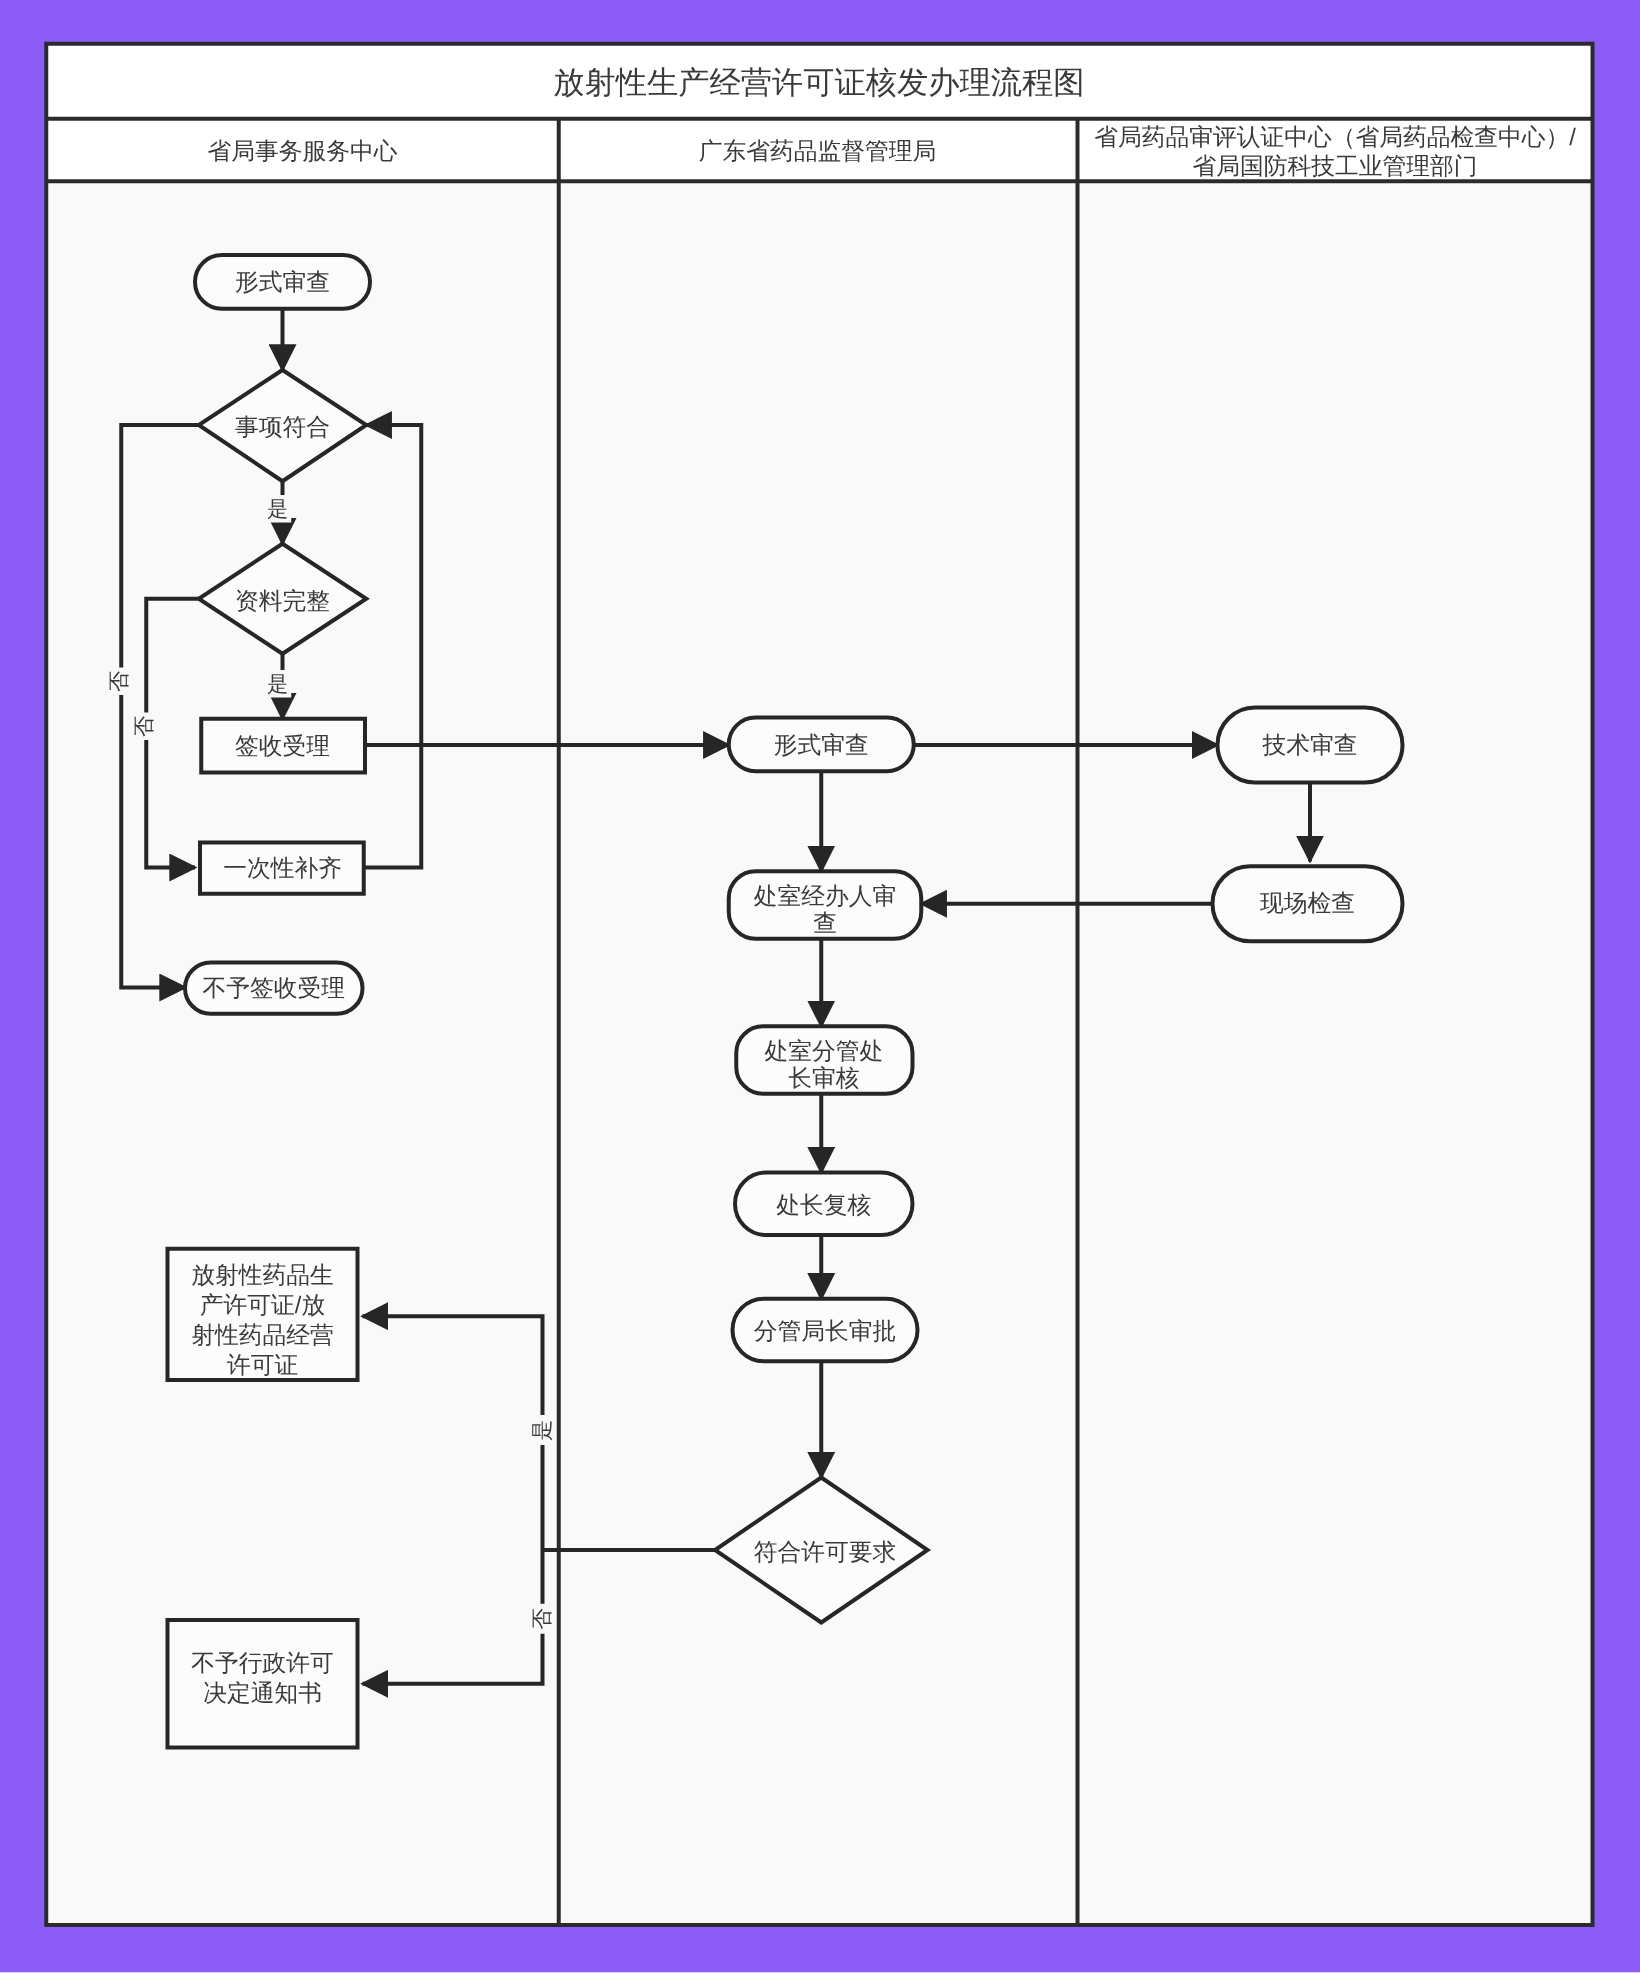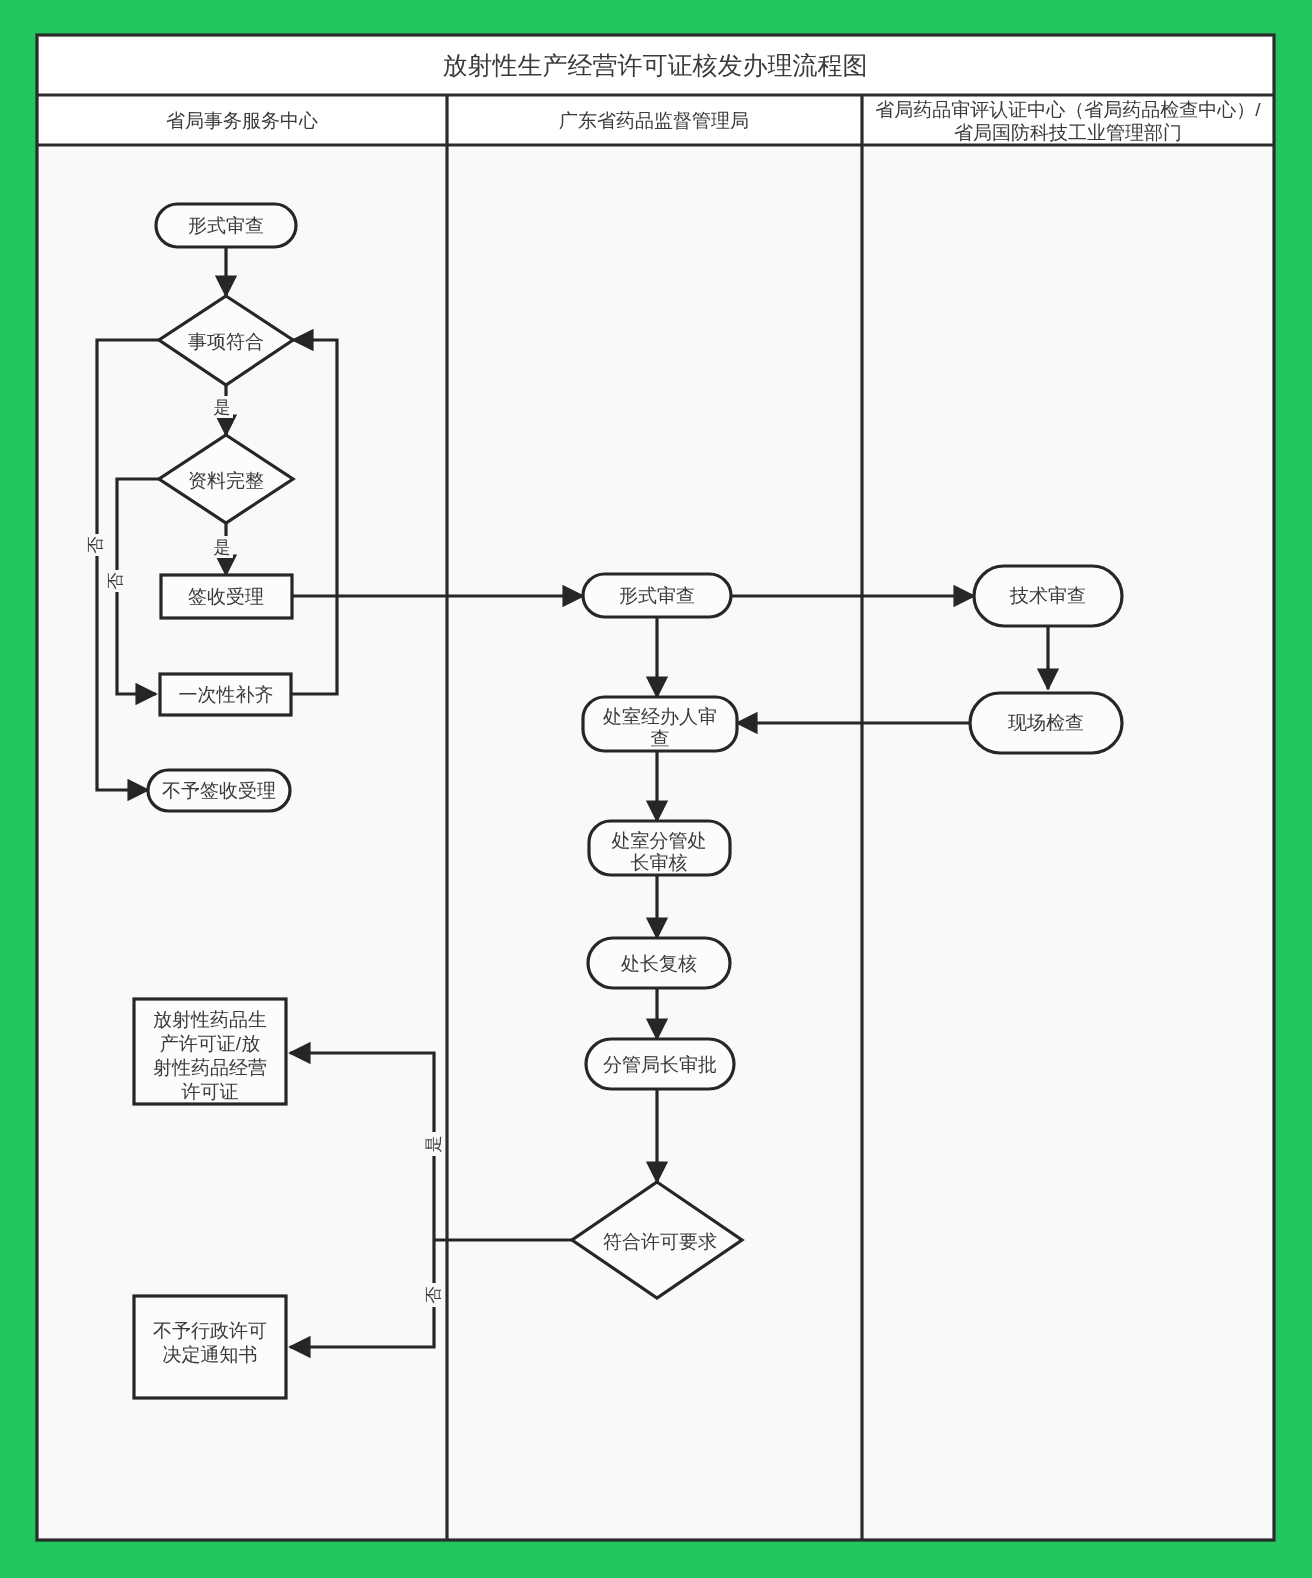--- a/index.html
+++ b/index.html
@@ -1,21 +1,21 @@
 <!DOCTYPE html>
 <html><head>
 <meta charset="utf-8">
 <style>
   html,body{margin:0;padding:0;background:#f7f7f7;}
   body{
     width:1312px;height:1578px;
     font-family:"Liberation Sans","DejaVu Sans",sans-serif;
     overflow:hidden;
   }
-  #stage{position:relative;width:1312px;height:1578px;background:#22c55e;}
+  #stage{position:relative;width:1312px;height:1578px;background:#8b5cf6;}
   svg#chart{display:block;width:1312px;height:1578px;}
   .lane-body{fill:#f9f9f9;}
   .band{fill:#ffffff;}
   .frame{fill:none;stroke:#2b2b2b;stroke-width:3.2;}
   .divider{stroke:#2b2b2b;stroke-width:3.2;}
   .node-shape{fill:#fcfcfc;stroke:#262626;stroke-width:3.2;}
   .conn{stroke:#262626;stroke-width:3.2;fill:none;stroke-linecap:butt;}
   .arrowhead{fill:#262626;}
   text{fill:#3a3a3a;}
   .t-title{font-size:25px;}

